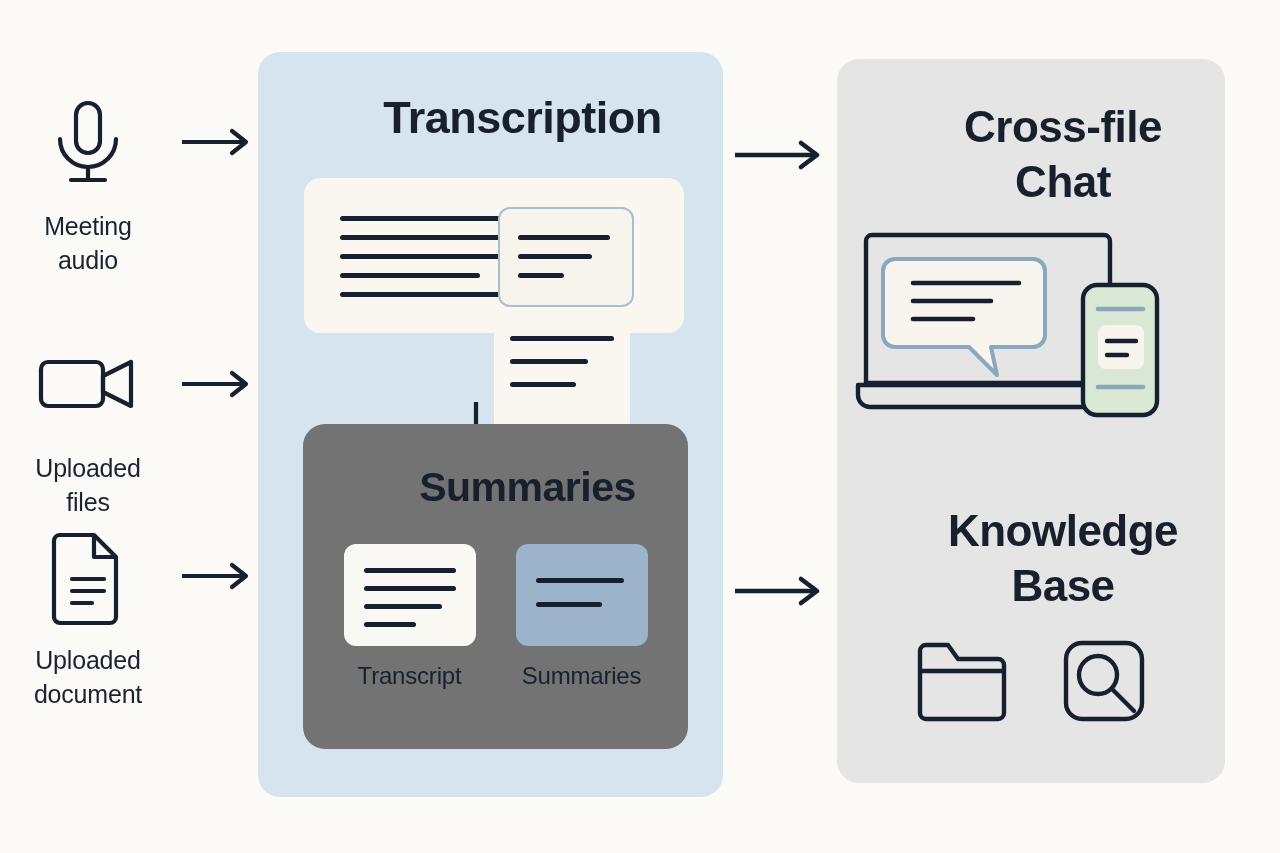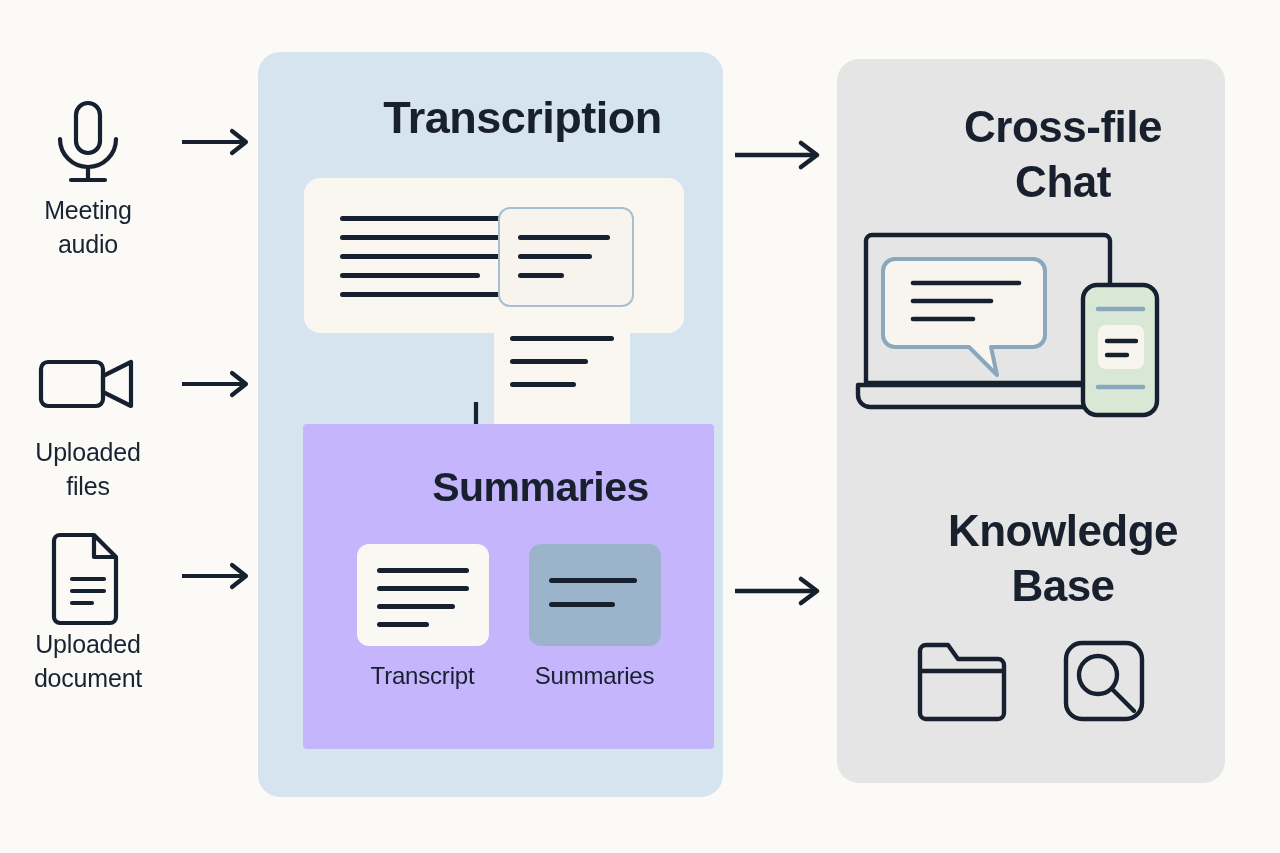--- a/index.html
+++ b/index.html
@@ -40,20 +40,21 @@
   }
   .input-row.r1 { top: 96px; }
   .input-row.r2 { top: 338px; }
   .input-row.r3 { top: 530px; }
 
   .input-block {
     width: 176px;
     display: flex;
     flex-direction: column;
     align-items: center;
+    gap: 16px;
   }
   .input-icon {
     height: 92px;
     display: flex;
     align-items: center;
     justify-content: center;
   }
   .input-label {
     margin-top: 6px;
     font-size: 25px;
@@ -165,23 +166,22 @@
     height: 68px;
   }
 
   
   .subpanel-summaries {
     position: absolute;
     left: 45px;
     top: 372px;
     width: 385px;
     height: 325px;
-    background: #c4b5fd;
-    border-radius: 4px;
-    padding-left: 26px;
+    background: #737373;
+    border-radius: 22px;
   }
   .sum-cards {
     position: absolute;
     left: 0;
     top: 120px;
     width: 100%;
     display: flex;
     justify-content: center;
     gap: 40px;
   }

